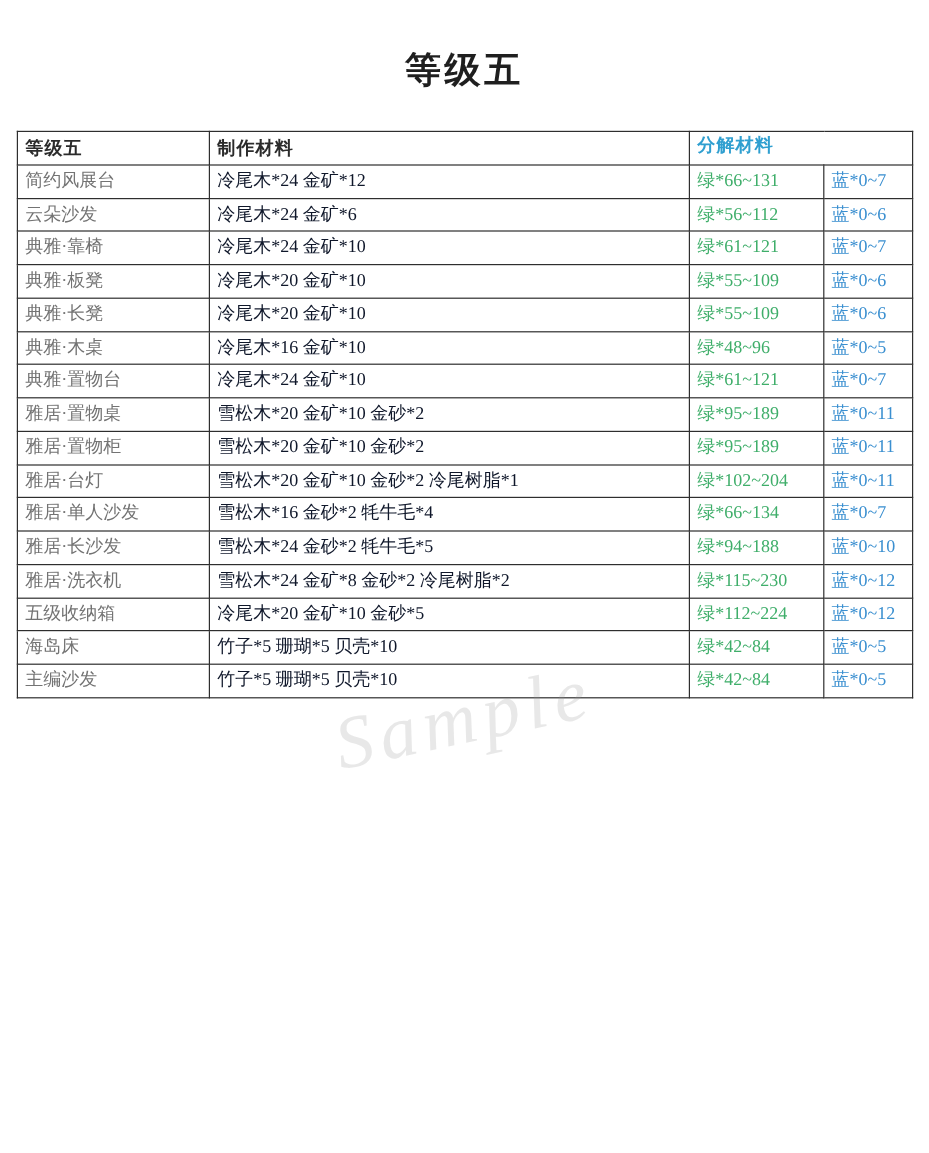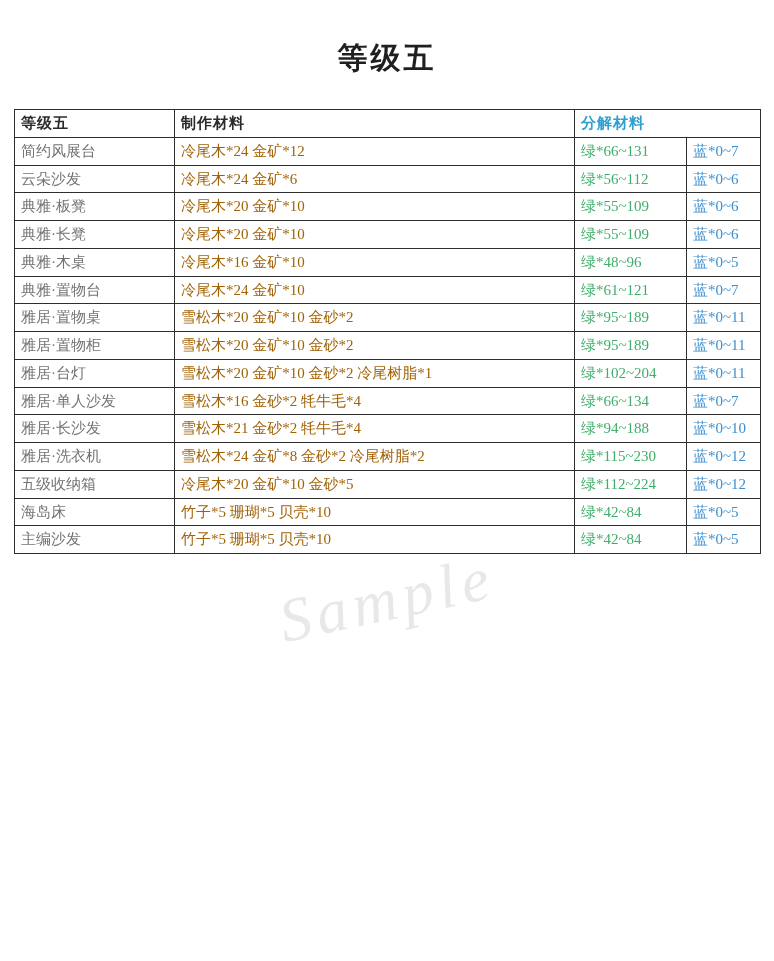--- a/index.html
+++ b/index.html
@@ -51,32 +51,33 @@
 
   thead th {
     font-size: 21px;
     font-weight: 700;
     padding: 7px 6px;
     letter-spacing: 1px;
     font-family: "DejaVu Serif", "Liberation Serif", serif;
   }
   thead th.h-blank {
     border-left: 1px solid #2e2e2e;
+    font-family: Liberation Mono, monospace;
   }
   .hdr-decomp {
     color: #2f9fd0;
   }
   .name-black { color: #737373; }
   .name-cyan  { color: #39b7cf; }
   .name-teal  { color: #2fb7a6; }
   .name-blue  { color: #737373; }
   .name-red   { color: #e05a4e; }
   .name-gray  { color: #7a7a7a; }
 
-  .mat { color: #a16207; margin-left: 48px; }
+  .mat { color: #0f172a; margin-left: 48px; }
   .green-val { color: #3fae6a; }
   .blue-val  { color: #3a8fd0; }
   .qm { color: #3a3a3a; }
 
   .watermark {
     position: absolute;
     top: 455px;
     left: 50%;
     transform: translateX(-50%) rotate(-12deg);
     font-size: 62px;
@@ -118,20 +119,26 @@
           <td class="green-val">绿*66~131</td>
           <td class="blue-val">蓝*0~7</td>
         </tr>
         <tr>
           <td class="name-black">云朵沙发</td>
           <td class="mat">冷尾木*24  金矿*6</td>
           <td class="green-val">绿*56~112</td>
           <td class="blue-val">蓝*0~6</td>
         </tr>
         <tr>
+          <td class="name-black">典雅·靠椅</td>
+          <td class="mat">冷尾木*24  金矿*10</td>
+          <td class="green-val">绿*61~121</td>
+          <td class="blue-val">蓝*0~7</td>
+        </tr>
+        <tr>
           <td class="name-black">典雅·板凳</td>
           <td class="mat">冷尾木*20  金矿*10</td>
           <td class="green-val">绿*55~109</td>
           <td class="blue-val">蓝*0~6</td>
         </tr>
         <tr>
           <td class="name-black">典雅·长凳</td>
           <td class="mat">冷尾木*20  金矿*10</td>
           <td class="green-val">绿*55~109</td>
           <td class="blue-val">蓝*0~6</td>
@@ -167,21 +174,21 @@
           <td class="blue-val">蓝*0~11</td>
         </tr>
         <tr>
           <td class="name-blue">雅居·单人沙发</td>
           <td class="mat">雪松木*16  金砂*2  牦牛毛*4</td>
           <td class="green-val">绿*66~134</td>
           <td class="blue-val">蓝*0~7</td>
         </tr>
         <tr>
           <td class="name-blue">雅居·长沙发</td>
-          <td class="mat">雪松木*21  金砂*2  牦牛毛*4</td>
+          <td class="mat">雪松木*24  金砂*2  牦牛毛*5</td>
           <td class="green-val">绿*94~188</td>
           <td class="blue-val">蓝*0~10</td>
         </tr>
         <tr>
           <td class="name-blue">雅居·洗衣机</td>
           <td class="mat">雪松木*24  金矿*8   金砂*2  冷尾树脂*2</td>
           <td class="green-val">绿*115~230</td>
           <td class="blue-val">蓝*0~12</td>
         </tr>
         <tr>

